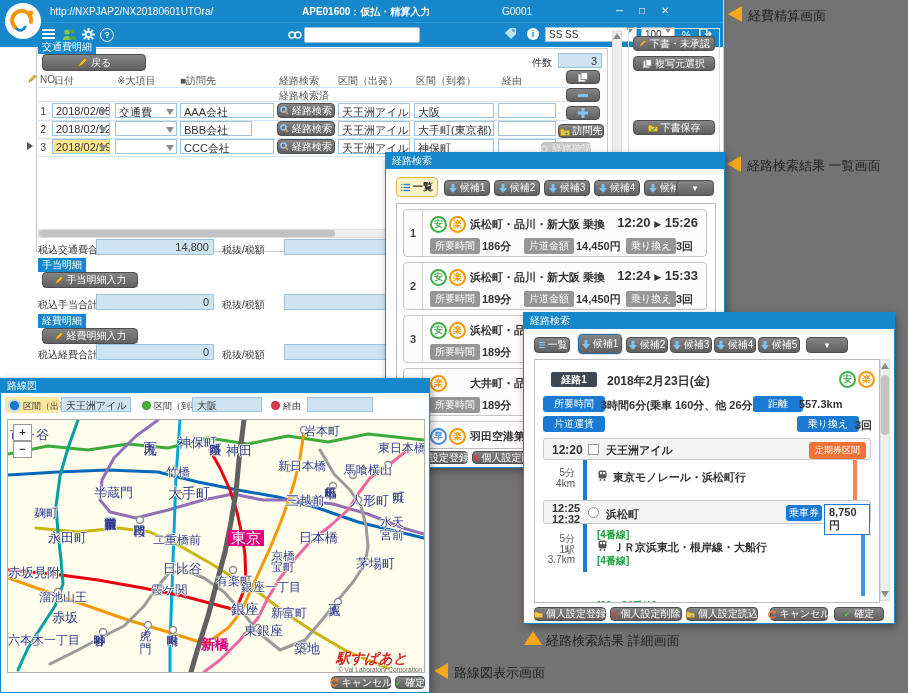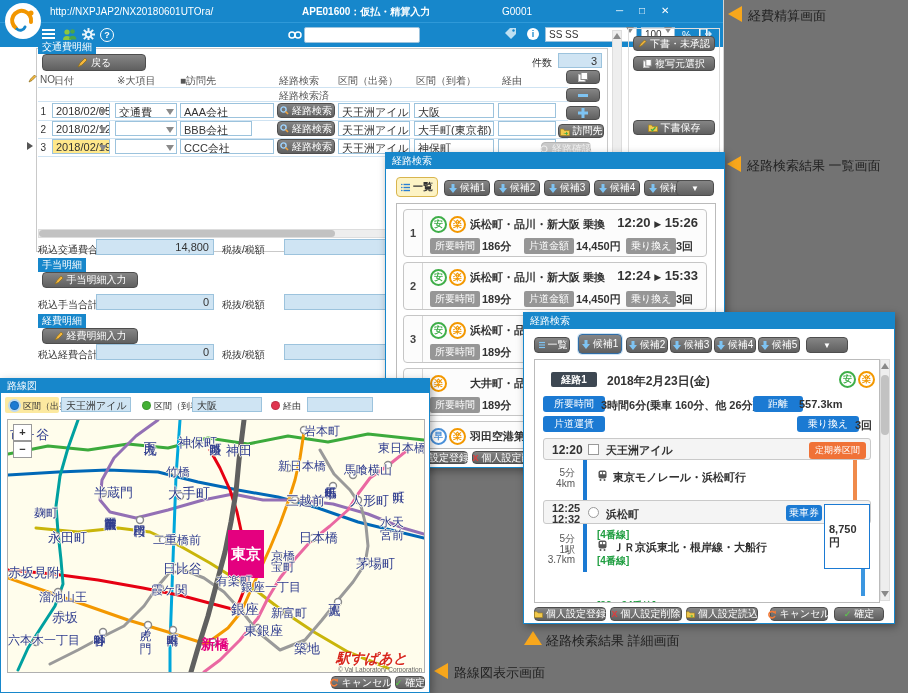--- a/index.html
+++ b/index.html
@@ -24,21 +24,21 @@
   .mk.g{border-color:#3fae49;color:#3fae49}.mk.o{border-color:#f39800;color:#f39800}.mk.b{border-color:#4a90d9;color:#4a90d9}
   .tab{position:absolute;background:linear-gradient(#858585,#606060);border:1px solid #4e4e4e;border-radius:4px;color:#fff;font-size:10px;
     display:flex;align-items:center;justify-content:center;gap:3px;box-sizing:border-box;white-space:nowrap}
   .tab.sel{background:#fdf3c4;border:1px solid #d8b54e;color:#333;font-weight:bold}
   .tab.cur{border:1px solid #2f6da8;box-shadow:0 0 0 1px #cfe4f3}
   .rowbox{position:absolute;background:#fcfcfc;border:1px solid #c6c6c6;border-radius:4px;box-sizing:border-box}
   .numcol{position:absolute;left:0;top:0;bottom:0;width:18px;border-right:1px solid #d5d5d5;display:flex;align-items:center;justify-content:center;font-weight:bold;font-size:11px;color:#444}
   .station{position:absolute;color:#2f3c8e;font-size:12px;white-space:nowrap;line-height:1.05;z-index:2;
     text-shadow:1px 0 #fffdec,-1px 0 #fffdec,0 1px #fffdec,0 -1px #fffdec}
   .station.v{writing-mode:vertical-rl}
-  .station.hl{background:#e4007f;color:#fff;font-weight:bold;font-size:15px;padding:16px 3px;text-shadow:none}
+  .station.hl{background:#e4007f;color:#fff;font-weight:normal;font-size:15px;padding:0 3px;text-shadow:none}
   .station.mg{color:#e4007f;font-weight:bold;font-size:14px;text-shadow:none}
   .station.wrap{white-space:normal}
   .tri-l{position:absolute;width:0;height:0;border-top:8px solid transparent;border-bottom:8px solid transparent;border-right:14px solid #f8a71c}
   .tri-u{position:absolute;width:0;height:0;border-left:9px solid transparent;border-right:9px solid transparent;border-bottom:14px solid #f8a71c}
   .ann{position:absolute;font-size:13px;color:#222;white-space:nowrap}
   .sbox{position:absolute;background:#f4f4f4;border:1px solid #c9c9c9;border-radius:3px;box-sizing:border-box}
   .vline{position:absolute;width:4px}
   .dot{display:inline-block;width:9px;height:9px;border-radius:50%;border:1px solid rgba(0,0,0,.15);box-sizing:border-box}
   .cir{display:inline-block;width:11px;height:11px;border-radius:50%;border:1px solid #999;background:#fff;box-sizing:border-box}
   .chk{display:inline-block;width:11px;height:11px;border:1px solid #999;background:#fff;box-sizing:border-box}
@@ -687,21 +687,21 @@
           </svg>
         </span>
       <span class="abs tbold" style="left:78px;top:110px">東京モノレール・浜松町行</span>
 
       <div class="sbox" style="left:8px;top:140px;width:328px;height:24px">
         <span class="abs tbold" style="left:8px;top:1px">12:25</span>
         <span class="abs tbold" style="left:8px;top:12px">12:32</span>
         <span class="abs cir" style="left:44px;top:6px"></span>
         <span class="abs tbold" style="left:62px;top:6px">浜松町</span>
         <span class="abs bbadge" style="left:242px;top:4px;width:36px;padding:1px 0">乗車券</span>
-        <span class="abs" style="left:280px;top:3px;background:#fff;border:1px solid #1b7ad3;font-weight:bold;font-size:11px;padding:18px 4px">8,750円</span>
+        <span class="abs" style="left:280px;top:3px;background:#fff;border:1px solid #1b7ad3;font-weight:bold;font-size:11px;padding:1px 4px">8,750円</span>
       </div>
       <span class="abs grn" style="left:62px;top:168px">[4番線]</span>
       <span class="abs dim" style="left:14px;top:172px;width:26px">5分</span>
       <span class="abs dim" style="left:14px;top:183px;width:26px">1駅</span>
       <span class="abs dim" style="left:10px;top:194px;width:30px">3.7km</span>
       <span class="abs" style="left:62px;top:180px">
           <svg width="11" height="11">
             <rect x="1.5" y="0.5" width="8" height="8" rx="2" fill="#555"></rect>
             <rect x="3" y="2" width="2.2" height="2.2" fill="#fff"></rect>
             <rect x="6" y="2" width="2.2" height="2.2" fill="#fff"></rect>

